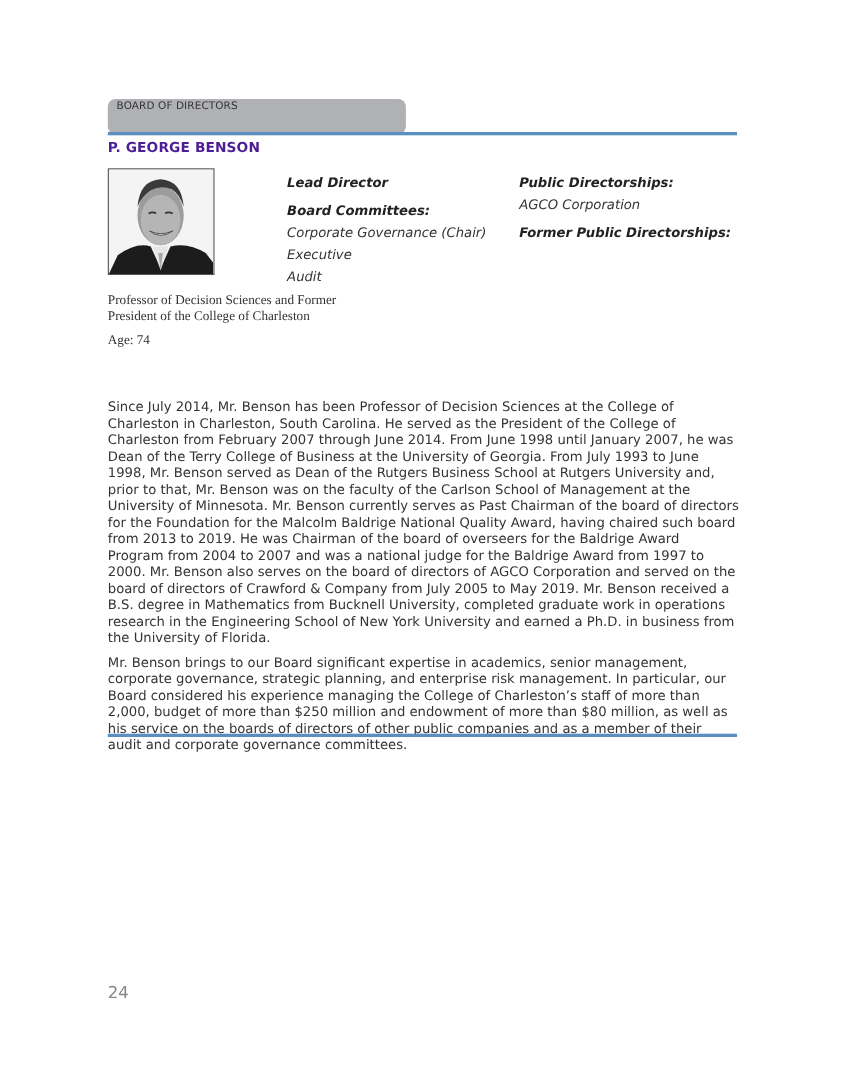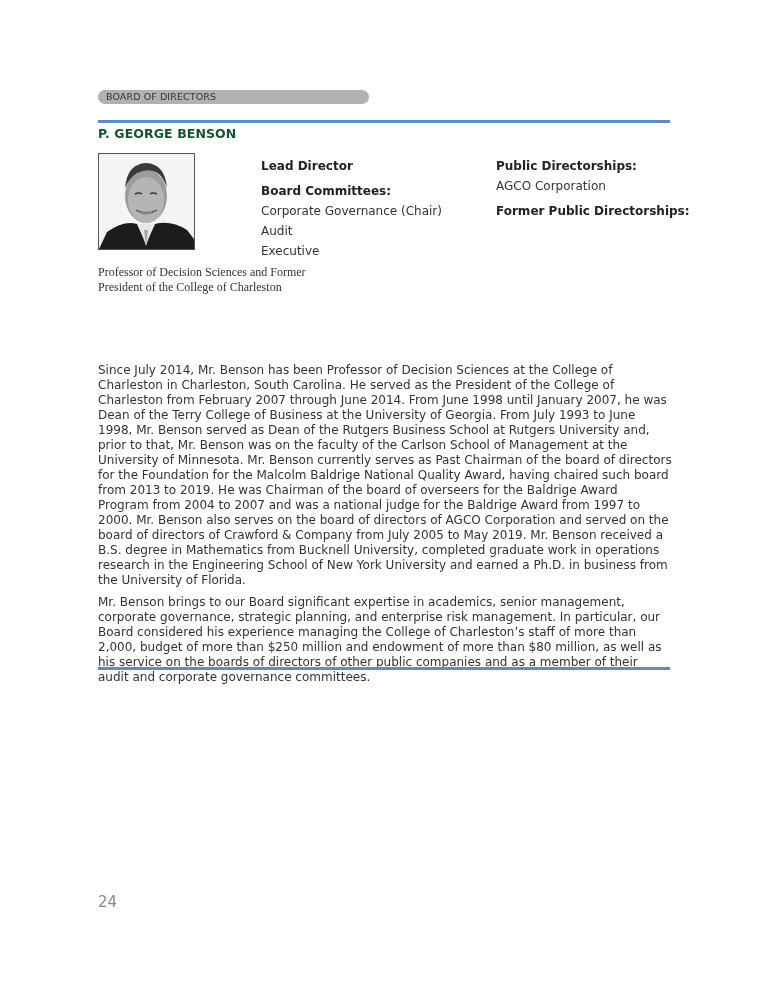--- a/index.html
+++ b/index.html
@@ -1,25 +1,25 @@
 <!DOCTYPE html>
 <html><head>
   <meta charset="utf-8">
   <style>
     html, body { margin: 0; padding: 0; background: #ffffff; }
     body { width: 768px; height: 993px; position: relative; font-family: "DejaVu Sans", sans-serif; color: #333333; overflow: hidden; }
-    .section-pill { position: absolute; left: 98px; top: 90px; width: 271px; height: 14px; background: #b0b1b4; border-radius: 7px; font-size: 9.5px; line-height: 14px; color: #333; padding-left: 8px; box-sizing: border-box; letter-spacing: 0.1px; }
+    .section-pill { position: absolute; left: 98px; top: 90px; width: 271px; height: 32px; background: #b0b1b4; border-radius: 7px; font-size: 9.5px; line-height: 14px; color: #333; padding-left: 8px; box-sizing: border-box; letter-spacing: 0.1px; }
     .rule { position: absolute; left: 98px; width: 572px; height: 3px; background: #5b8fbf; }
     .rule.top { top: 120px; }
     .rule.bottom { top: 667px; }
-    .name { position: absolute; left: 98px; top: 126px; font-size: 12.5px; font-weight: bold; color: #14532d; letter-spacing: 0.1px; }
+    .name { position: absolute; left: 98px; top: 126px; font-size: 12.5px; font-weight: bold; color: #4c1d95; letter-spacing: 0.1px; }
     .photo { position: absolute; left: 98px; top: 153px; width: 97px; height: 97px; border: 1px solid #555; box-sizing: border-box; background: #f6f6f6; overflow: hidden; }
-    .col { position: absolute; top: 156px; font-size: 12px; line-height: 20px; color: #333; }
+    .col { position: absolute; top: 156px; font-size: 12px; line-height: 20px; color: #333; font-style: italic; }
     .col.mid { left: 261px; }
-    .col.right { left: 472px; margin-left: 24px; }
+    .col.right { left: 472px; }
     .col .b { font-weight: bold; color: #222; }
     .col .gap { height: 5px; }
     .left-info { position: absolute; left: 98px; top: 265px; width: 210px; font-size: 12px; line-height: 15px; color: #333; }
     .left-info p { margin: 0 0 7px 0; font-family: Liberation Serif, serif; }
     .bio { position: absolute; left: 98px; top: 363px; width: 574px; font-size: 12px; line-height: 15px; color: #333; }
     .bio p { margin: 0 0 7px 0; }
     .page-num { position: absolute; left: 98px; top: 893px; font-size: 15px; color: #888; }
   </style>
 </head>
 <body>
@@ -43,33 +43,34 @@
     <path d="M51 40 Q54 38 58 40" stroke="#333" stroke-width="1.5" fill="none"></path>
     <path d="M37 56 Q47 64 58 56 Q47 61 37 56 Z" fill="#f0f0f0" stroke="#444" stroke-width="0.8"></path>
   </svg>
 </div>
 
 <div class="col mid">
   <div class="b">Lead Director</div>
   <div class="gap"></div>
   <div class="b">Board Committees:</div>
   <div>Corporate Governance (Chair)</div>
+  <div>Executive</div>
   <div>Audit</div>
-  <div>Executive</div>
 </div>
 
 <div class="col right">
   <div class="b">Public Directorships:</div>
   <div>AGCO Corporation</div>
   <div class="gap"></div>
   <div class="b">Former Public Directorships:</div>
 </div>
 
 <div class="left-info">
   <p>Professor of Decision Sciences and Former President of the College of Charleston</p>
+  <p>Age: 74</p>
 </div>
 
 <div class="bio">
   <p>Since July 2014, Mr. Benson has been Professor of Decision Sciences at the College of Charleston in Charleston, South Carolina. He served as the President of the College of Charleston from February 2007 through June 2014. From June 1998 until January 2007, he was Dean of the Terry College of Business at the University of Georgia. From July 1993 to June 1998, Mr. Benson served as Dean of the Rutgers Business School at Rutgers University and, prior to that, Mr. Benson was on the faculty of the Carlson School of Management at the University of Minnesota. Mr. Benson currently serves as Past Chairman of the board of directors for the Foundation for the Malcolm Baldrige National Quality Award, having chaired such board from 2013 to 2019. He was Chairman of the board of overseers for the Baldrige Award Program from 2004 to 2007 and was a national judge for the Baldrige Award from 1997 to 2000. Mr. Benson also serves on the board of directors of AGCO Corporation and served on the board of directors of Crawford &amp; Company from July 2005 to May 2019. Mr. Benson received a B.S. degree in Mathematics from Bucknell University, completed graduate work in operations research in the Engineering School of New York University and earned a Ph.D. in business from the University of Florida.</p>
   <p>Mr. Benson brings to our Board significant expertise in academics, senior management, corporate governance, strategic planning, and enterprise risk management. In particular, our Board considered his experience managing the College of Charleston’s staff of more than 2,000, budget of more than $250 million and endowment of more than $80 million, as well as his service on the boards of directors of other public companies and as a member of their audit and corporate governance committees.</p>
 </div>
 
 <div class="rule bottom"></div>
 
 <div class="page-num">24</div>

